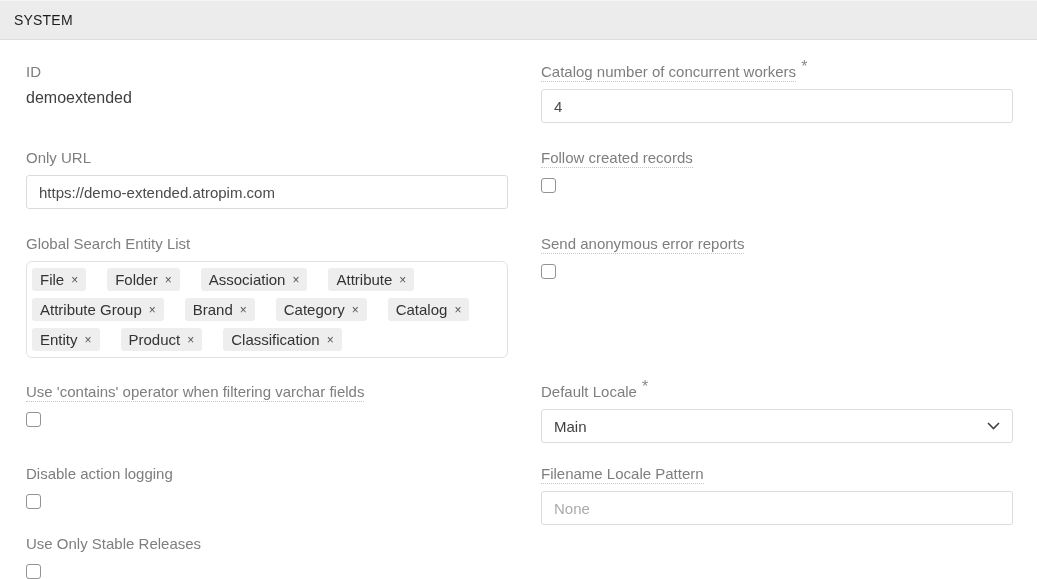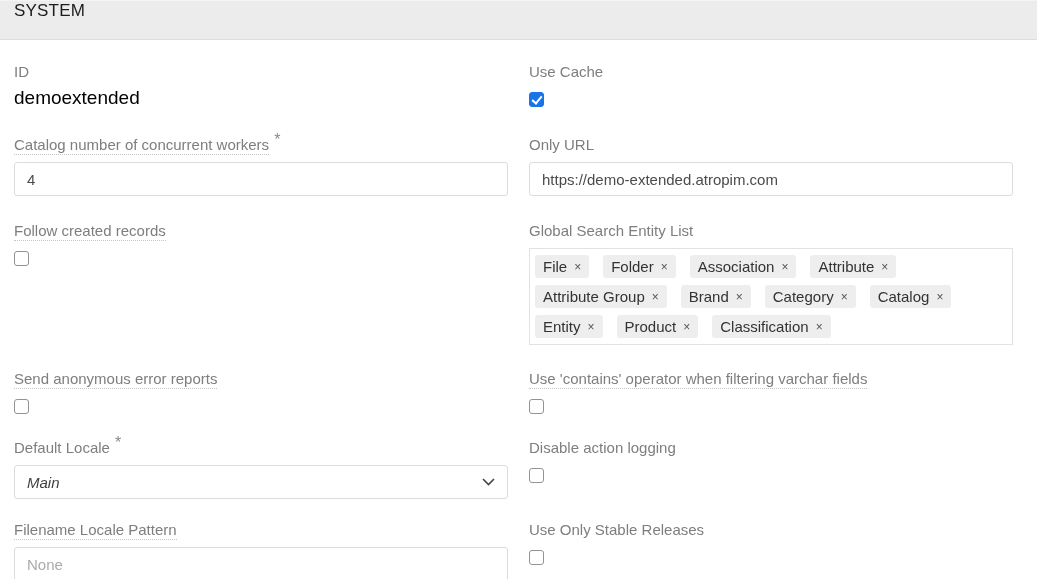--- a/index.html
+++ b/index.html
@@ -4,89 +4,85 @@
 <style>
   html,body{margin:0;padding:0;}
   body{
     width:1037px;height:579px;overflow:hidden;background:#fff;
     font-family:"Liberation Sans",sans-serif;
     -webkit-font-smoothing:antialiased;
   }
   .panel-heading{
     height:38px;background:#ececec;
     border-top:1px solid #f4f4f4;border-bottom:1px solid #dedede;
-    display:flex;padding-left:14px;
-    font-size:17px;color:#1d1d1d;letter-spacing:.2px;
+    display:flex;align-items:center;padding-left:14px;
+    font-size:14px;color:#1d1d1d;letter-spacing:.2px;
   }
   .form{
     display:grid;grid-template-columns:494px 484px;column-gap:21px;
     padding:23px 0 0 14px;
   }
-  .cell{min-width:0;}
+  .cell{min-width:0;margin-left:12px;}
   .mb-r1{margin-bottom:25px;}
   .mb-r2{margin-bottom:26px;}
   .mb-r3{margin-bottom:25px;}
   .mb-r4{margin-bottom:21px;}
   .mb-r5{margin-bottom:22px;}
   .label{font-size:15px;color:#7e7e7e;margin-bottom:9px;line-height:17px;}
   .label .lt{display:inline;}
   .label.tip .lt{border-bottom:1px dotted #c6c6c6;padding-bottom:1px;}
   .req{color:#8a8a8a;font-size:16px;margin-left:5px;position:relative;top:-5px;}
-  .value{font-size:19px;color:#000000;line-height:18px;}
+  .value{font-size:16px;color:#404040;line-height:18px;}
   .text-input{
     box-sizing:border-box;display:block;width:100%;height:34px;
     border:1px solid #dcdcdc;border-radius:3px;background:#fff;
     padding:0 12px;font-size:15px;color:#4b4b4b;font-family:inherit;outline:none;
   }
   .text-input::placeholder{color:#ababab;opacity:1;}
   .cb{
     display:inline-block;box-sizing:border-box;width:15px;height:15px;
     border:1px solid #939393;border-radius:3px;background:#fff;
     margin-top:3px;position:relative;cursor:pointer;
   }
   .cb.checked{background:var(--accent,#1a73e8);border-color:var(--accent,#1a73e8);}
   .cb.checked::after{
     content:"";position:absolute;left:4px;top:1px;width:4px;height:8px;
     border:solid #fff;border-width:0 2px 2px 0;transform:rotate(40deg);
   }
   .select-box{
     box-sizing:border-box;width:100%;height:34px;
     border:1px solid #dcdcdc;border-radius:3px;background:#fff;
     padding:0 12px;font-size:15px;color:#3f3f3f;
-    display:flex;align-items:center;justify-content:space-between;cursor:pointer;font-style:italic;
+    display:flex;align-items:center;justify-content:space-between;cursor:pointer;
   }
   .chevron{display:flex;align-items:center;}
   .tags-box{
     box-sizing:border-box;width:100%;min-height:95px;
-    border:1px solid #e2e2e2;border-radius:0;background:#fff;
-    padding:6px 5px;display:flex;flex-wrap:wrap;gap:7px 14px;align-content:flex-start;
+    border:1px solid #e2e2e2;border-radius:6px;background:#fff;
+    padding:6px 5px;display:flex;flex-wrap:wrap;gap:7px 21px;align-content:flex-start;
   }
   .tag{
     background:#eee;border-radius:3px;padding:2px 8px;
     font-size:15px;color:#333;line-height:19px;
     display:inline-flex;align-items:center;white-space:nowrap;
   }
   .tag .x{font-size:12px;color:#555;margin-left:7px;cursor:pointer;line-height:1;}
 </style>
 </head>
 <body>
 
 <div class="panel-heading">
   <span>SYSTEM</span>
 </div>
 
 <div class="form">
 
   <div class="cell mb-r1">
     <div class="label"><span class="lt">ID</span></div>
     <div class="value">demoextended</div>
-  </div>
-  <div class="cell mb-r1">
-    <div class="label"><span class="lt">Use Cache</span></div>
-    <span class="cb checked" role="checkbox" aria-checked="true"></span>
   </div>
 
   <div class="cell mb-r2">
     <div class="label tip"><span class="lt">Catalog number of concurrent workers</span><span class="req">*</span></div>
     <input class="text-input" type="text" value="4" style="">
   </div>
   <div class="cell mb-r2">
     <div class="label"><span class="lt">Only URL</span></div>
     <input class="text-input" type="text" value="https://demo-extended.atropim.com" style="">
   </div>

